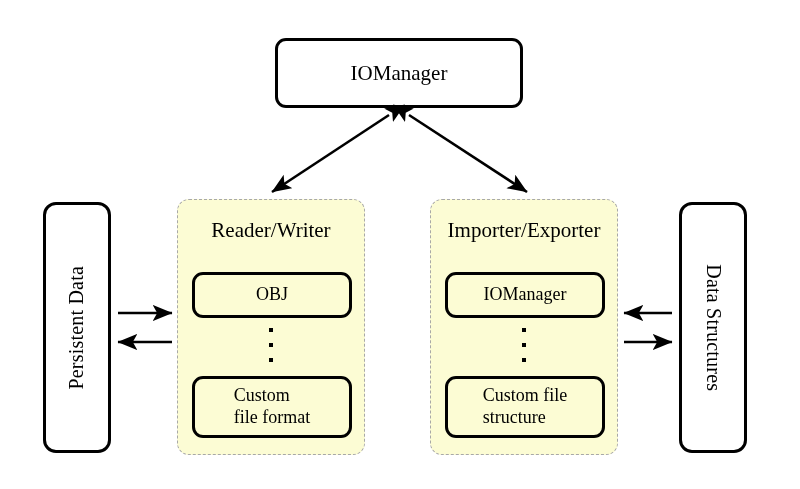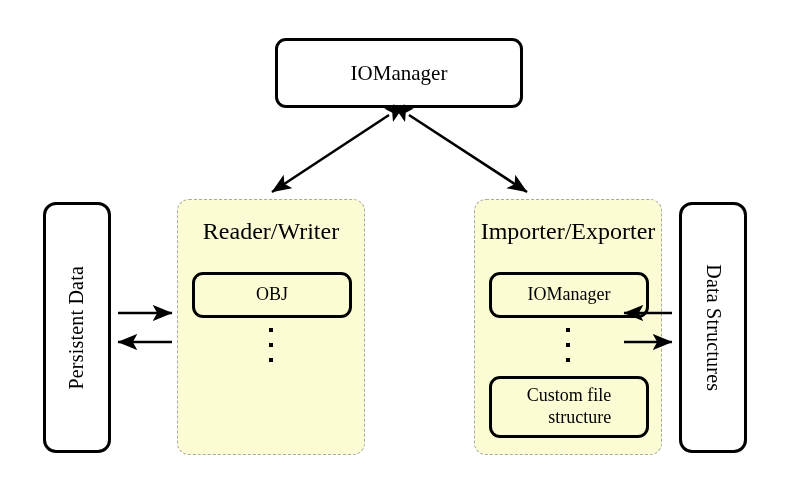--- a/index.html
+++ b/index.html
@@ -75,45 +75,45 @@
     position: absolute;
     box-sizing: border-box;
     background: #fcfcd4;
     border: 1.6px dashed #a8a8a8;
     border-radius: 12px;
     top: 199px;
     height: 256px;
     width: 188px;
   }
   #reader-writer-panel   { left: 177px; }
-  #importer-exporter-panel { left: 430px; margin-left: 44px; }
+  #importer-exporter-panel { left: 430px; }
 
   .panel-title {
     position: absolute;
     top: 18px;
     left: 0;
     width: 100%;
     text-align: center;
-    font-size: 24px;
+    font-size: 21px;
     white-space: nowrap;
   }
 
   
   .panel-item {
     position: absolute;
     left: 14px;
     width: 160px;
     box-sizing: border-box;
     background: #fcfcd4;
     border: 3px solid #000000;
     border-radius: 11px;
     display: flex;
     align-items: center;
     justify-content: center;
-    text-align: right;
+    text-align: left;
     font-size: 18px;
     line-height: 1.2;
   }
   .panel-item.first  { top: 72px;  height: 46px; }
   .panel-item.second { top: 176px; height: 62px; }
 
   
   .vdots {
     position: absolute;
     top: 128px;
@@ -165,20 +165,26 @@
     <div class="panel-item first">
       <span>OBJ</span>
     </div>
 
     <div class="vdots">
       <i></i>
         <i></i>
         <i></i>
     </div>
 
+    <div class="panel-item second">
+      <span>
+        <span>Custom</span><br>
+        <span>file format</span>
+      </span>
+    </div>
   </div>
 
   <div class="panel" id="importer-exporter-panel">
     <div class="panel-title">Importer/Exporter</div>
 
     <div class="panel-item first">
       <span>IOManager</span>
     </div>
 
     <div class="vdots">

